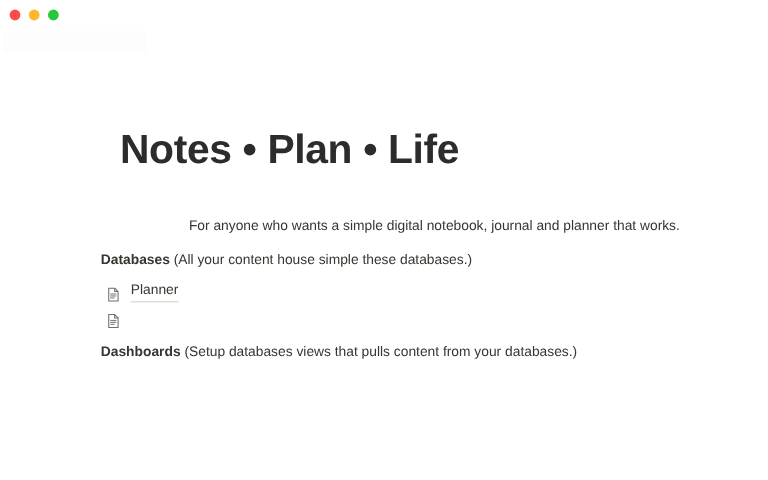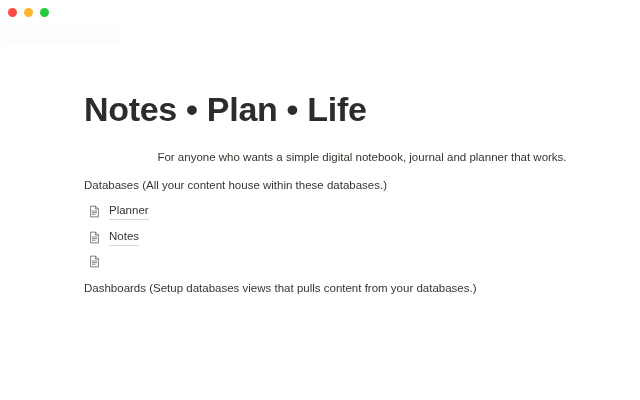--- a/index.html
+++ b/index.html
@@ -49,21 +49,21 @@
     background: #fdfdfd;
   }
 
   
   .page {
     padding: 0 0 0 84px;
     box-sizing: border-box;
   }
 
   .page-title {
-    margin: 0;
+    margin: 16px;
     padding-top: 65px;
     font-size: 34px;
     line-height: 1.2;
     font-weight: bold;
     color: #2c2c2c;
     letter-spacing: -0.3px;
   }
 
   .intro {
     margin: 0;
@@ -75,36 +75,36 @@
   }
 
   .section-line {
     margin: 0;
     padding-top: 12px;
     font-size: 11.5px;
     line-height: 1.45;
     color: #37352f;
   }
   .section-line .section-name {
-    font-weight: normal;
+    font-weight: bold;
     color: #37352f;
   }
   .section-line .section-note {
     font-weight: normal;
     color: #37352f;
   }
 
   .link-list {
     list-style: none;
     margin: 0;
     padding: 0;
   }
   .link-row {
     display: flex;
-    align-items: center;
+    align-items: flex-end;
     padding-top: 9px;
     padding-left: 4px;
   }
   .link-row .doc-icon {
     width: 13px;
     height: 13px;
     flex: 0 0 13px;
     margin-right: 8px;
     display: block;
   }
@@ -133,21 +133,21 @@
 <div class="chrome-ghost"></div>
 
 <div class="page">
 
   <h1 class="page-title">Notes • Plan • Life</h1>
 
   <p class="intro">For anyone who wants a simple digital notebook, journal and planner that works.</p>
 
   <p class="section-line">
     <span class="section-name">Databases</span>
-    <span class="section-note"> (All your content house within these databases.)</span>
+    <span class="section-note"> (All your content house simple these databases.)</span>
   </p>
 
   <ul class="link-list">
     <li class="link-row">
       <span class="doc-icon">
         <svg width="13" height="13" viewBox="0 0 16 16" fill="none">
           <path d="M3.2 1.4h6.1l3.5 3.5v9.7H3.2z" stroke="#6f6f6f" stroke-width="1.1" fill="#ffffff" stroke-linejoin="round"></path>
           <path d="M9.3 1.4v3.5h3.5" stroke="#6f6f6f" stroke-width="1.1" fill="none" stroke-linejoin="round"></path>
           <path d="M5.2 7.4h5.4M5.2 9.4h5.4M5.2 11.4h3.6" stroke="#6f6f6f" stroke-width="1" stroke-linecap="round"></path>
         </svg>
@@ -155,30 +155,20 @@
       <span class="link-label">Planner</span>
     </li>
     <li class="link-row">
       <span class="doc-icon">
         <svg width="13" height="13" viewBox="0 0 16 16" fill="none">
           <path d="M3.2 1.4h6.1l3.5 3.5v9.7H3.2z" stroke="#6f6f6f" stroke-width="1.1" fill="#ffffff" stroke-linejoin="round"></path>
           <path d="M9.3 1.4v3.5h3.5" stroke="#6f6f6f" stroke-width="1.1" fill="none" stroke-linejoin="round"></path>
           <path d="M5.2 7.4h5.4M5.2 9.4h5.4M5.2 11.4h3.6" stroke="#6f6f6f" stroke-width="1" stroke-linecap="round"></path>
         </svg>
       </span>
-      <span class="link-label">Notes</span>
-    </li>
-    <li class="link-row">
-      <span class="doc-icon">
-        <svg width="13" height="13" viewBox="0 0 16 16" fill="none">
-          <path d="M3.2 1.4h6.1l3.5 3.5v9.7H3.2z" stroke="#6f6f6f" stroke-width="1.1" fill="#ffffff" stroke-linejoin="round"></path>
-          <path d="M9.3 1.4v3.5h3.5" stroke="#6f6f6f" stroke-width="1.1" fill="none" stroke-linejoin="round"></path>
-          <path d="M5.2 7.4h5.4M5.2 9.4h5.4M5.2 11.4h3.6" stroke="#6f6f6f" stroke-width="1" stroke-linecap="round"></path>
-        </svg>
-      </span>
     </li>
   </ul>
 
   <p class="section-line">
     <span class="section-name">Dashboards</span>
     <span class="section-note"> (Setup databases views that pulls content from your databases.)</span>
   </p>
 
 
 </div>

